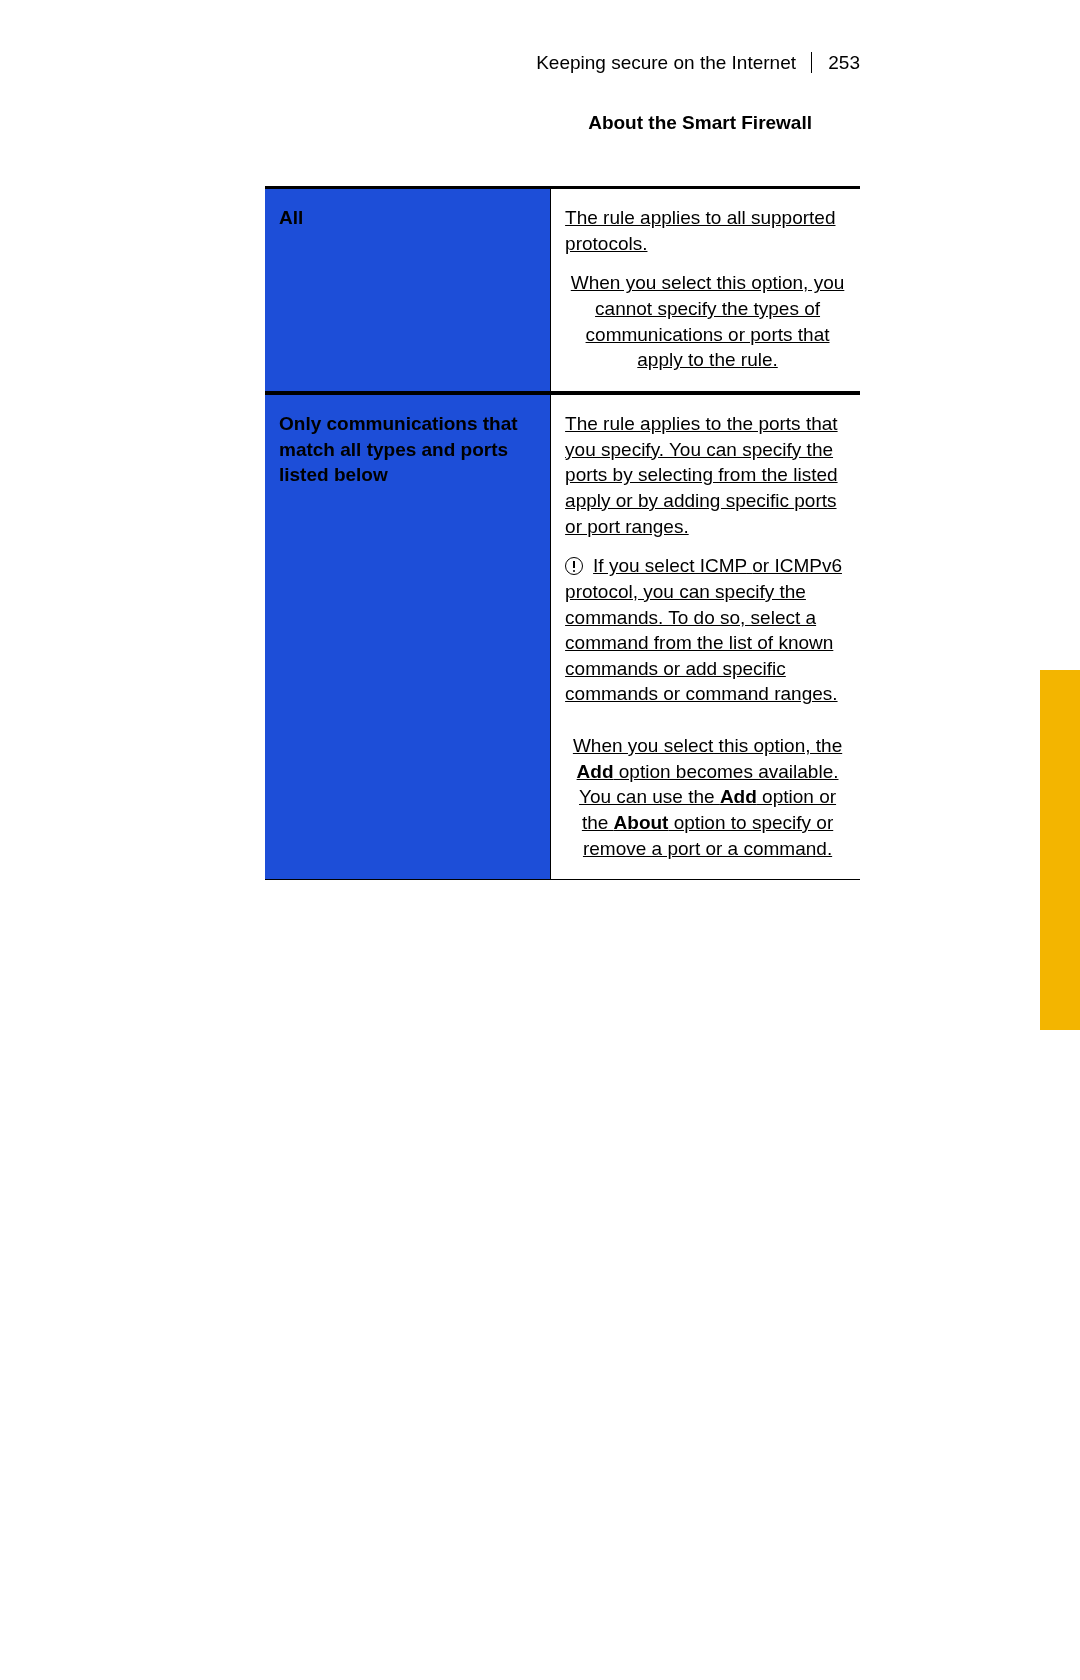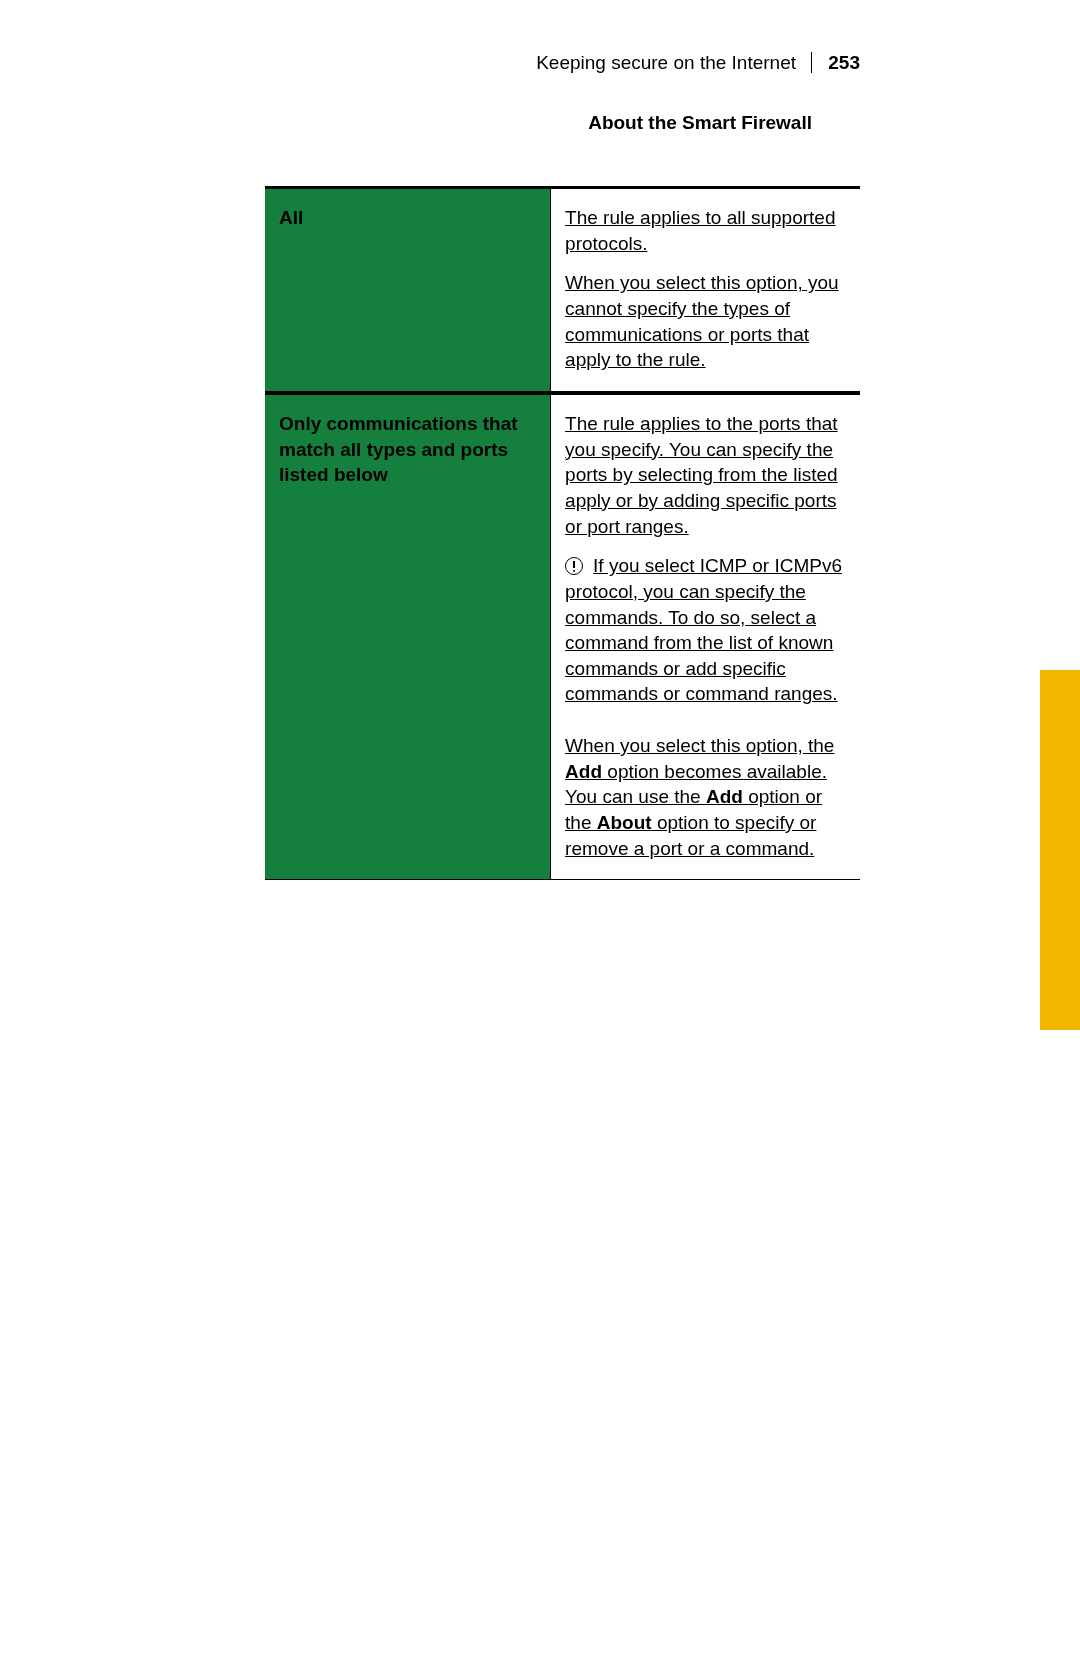--- a/index.html
+++ b/index.html
@@ -27,21 +27,21 @@
     }
     .header-top-line .chapter-title {
       font-weight: normal;
     }
     .header-top-line .divider {
       border-left: 1.5px solid #000;
       margin: 0 6px 0 10px;
       padding-left: 10px;
     }
     .header-top-line .page-number {
-      font-weight: bold;
+      font-weight: normal;
     }
     .header-sub-line {
       font-family: Verdana, Geneva, sans-serif;
       font-weight: bold;
       padding-right: 48px;
       margin-top: 33px;
     }
     .side-tab {
       position: absolute;
       right: 0;
@@ -62,21 +62,21 @@
     }
     table.info-table {
       border-top: 3px solid #000;
       border-bottom: 1px solid #000;
     }
     table.info-table td {
       vertical-align: top;
       padding: 16px 10px 18px 14px;
     }
     table.info-table td.label-cell {
-      background: #15803d;
+      background: #1d4ed8;
       width: 48%;
       font-weight: bold;
       border-right: 1px solid #000;
     }
     table.info-table td.desc-cell {
       width: 52%;
       text-decoration: underline;
     }
     table.info-table tr + tr td {
       
@@ -90,20 +90,21 @@
       font-weight: bold;
       font-family: Verdana, Geneva, sans-serif;
       font-size: 19px;
       margin-right: 12px;
     }
     .para {
       margin-bottom: 14px;
     }
     .para:last-child {
       margin-bottom: 0;
+      text-align: center;
     }
     .note-icon {
       display: inline-block;
       width: 18px;
       height: 18px;
       border: 1.5px solid #000;
       border-radius: 50%;
       position: relative;
       vertical-align: -3px;
       margin-right: 10px;

